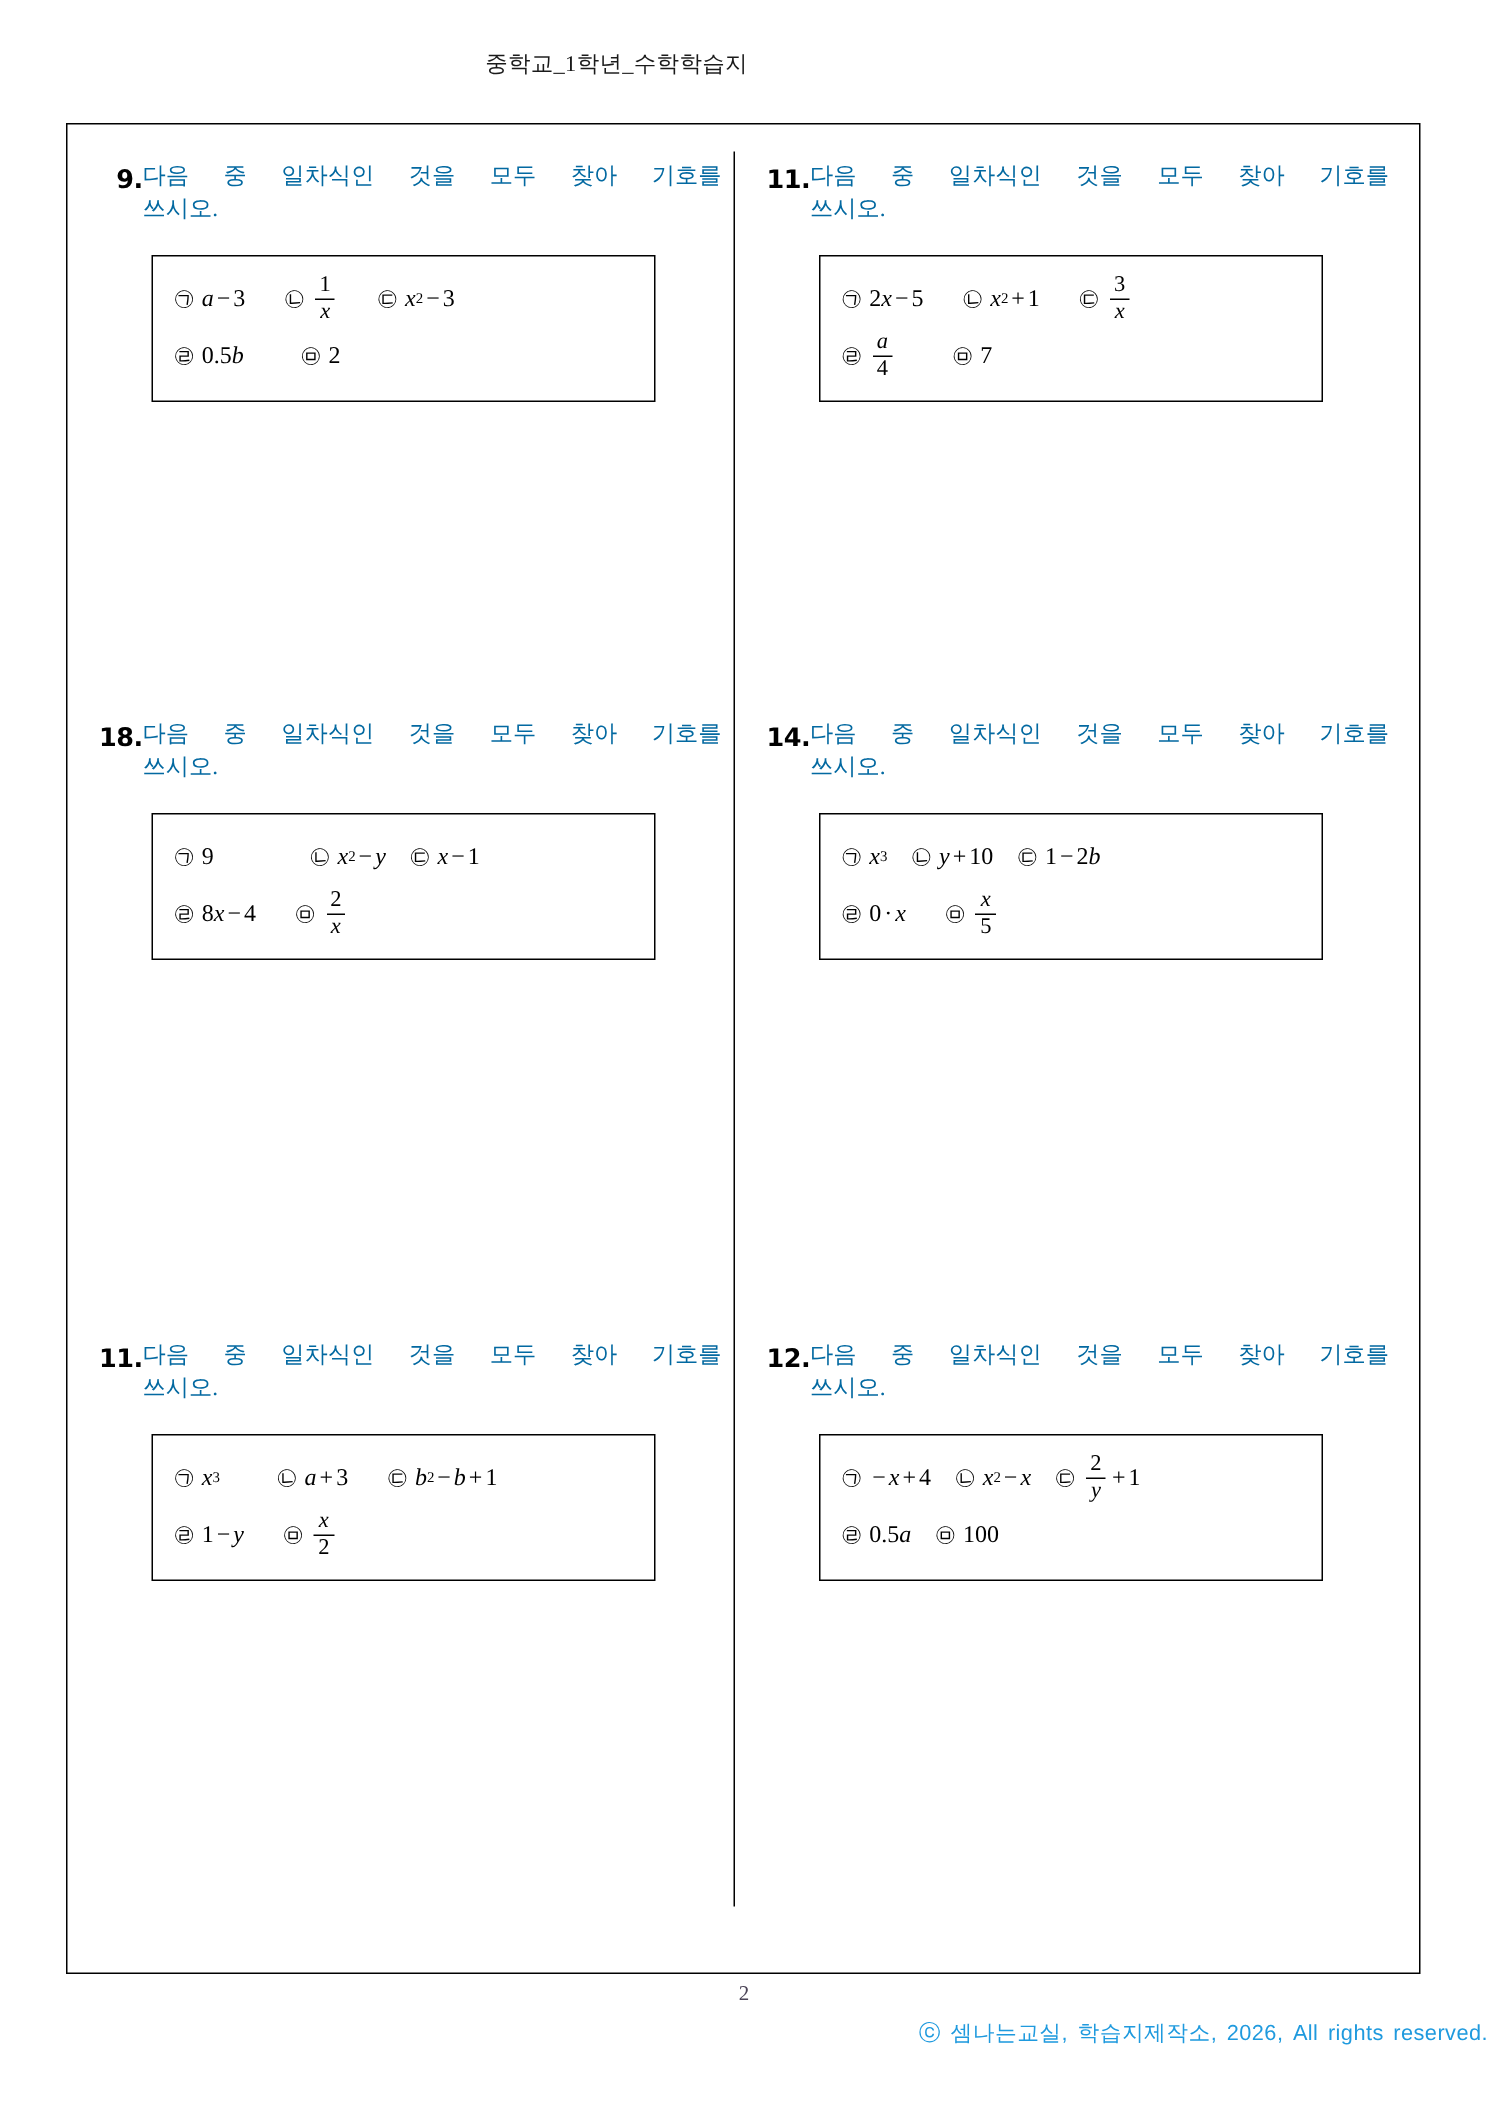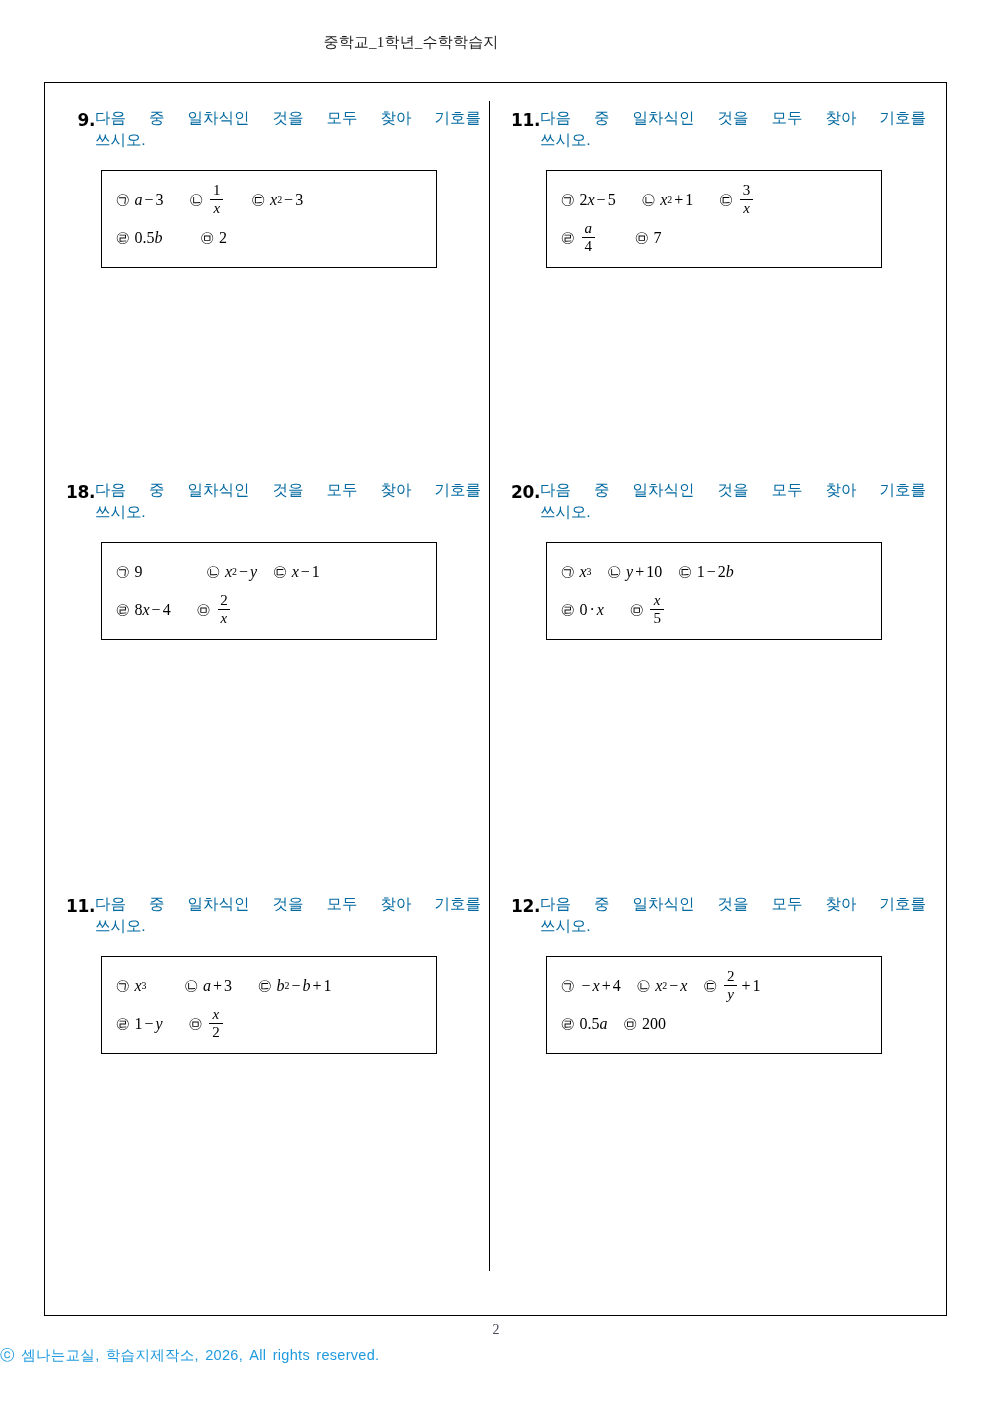--- a/index.html
+++ b/index.html
@@ -198,21 +198,21 @@
     text-align: center;
     font-family: "Liberation Serif", "DejaVu Serif", serif;
     font-size: 14px;
     color: #4b4457;
   }
   .copyright {
     position: absolute;
     left: 0;
     top: 1346px;
     width: 992px;
-    text-align: left;
+    text-align: right;
     font-family: "Liberation Sans", "DejaVu Sans", sans-serif;
     font-size: 14.5px;
     letter-spacing: 0.3px;
     word-spacing: 2px;
     color: #1f9ade;
   }
 </style>
 </head>
 <body>
 
@@ -415,21 +415,21 @@
             <span class="choice">
               <span class="choice-mark">㉤</span>
               <span class="choice-expr">7</span>
             </span>
           </div>
         </div>
       </div>
 
       <div class="problem p-row2">
         <div class="problem-head">
-          <span class="problem-number">20.</span>
+          <span class="problem-number">14.</span>
           <span class="problem-text">
             <span class="line1">다음 중 일차식인 것을 모두 찾아 기호를</span>
             <span class="line2">쓰시오.</span>
           </span>
         </div>
         <div class="choice-box">
           <div class="choice-row">
             <span class="choice">
               <span class="choice-mark">㉠</span>
               <span class="choice-expr">
@@ -501,21 +501,21 @@
             </span>
           </div>
           <div class="choice-row">
             <span class="choice">
               <span class="choice-mark">㉣</span>
               <span class="choice-expr">0.5<i>a</i></span>
             </span>
             <span class="gap-sm"></span>
             <span class="choice">
               <span class="choice-mark">㉤</span>
-              <span class="choice-expr">200</span>
+              <span class="choice-expr">100</span>
             </span>
           </div>
         </div>
       </div>
 
     </div>
   </div>
 </div>
 
 <div class="page-number">2</div>

